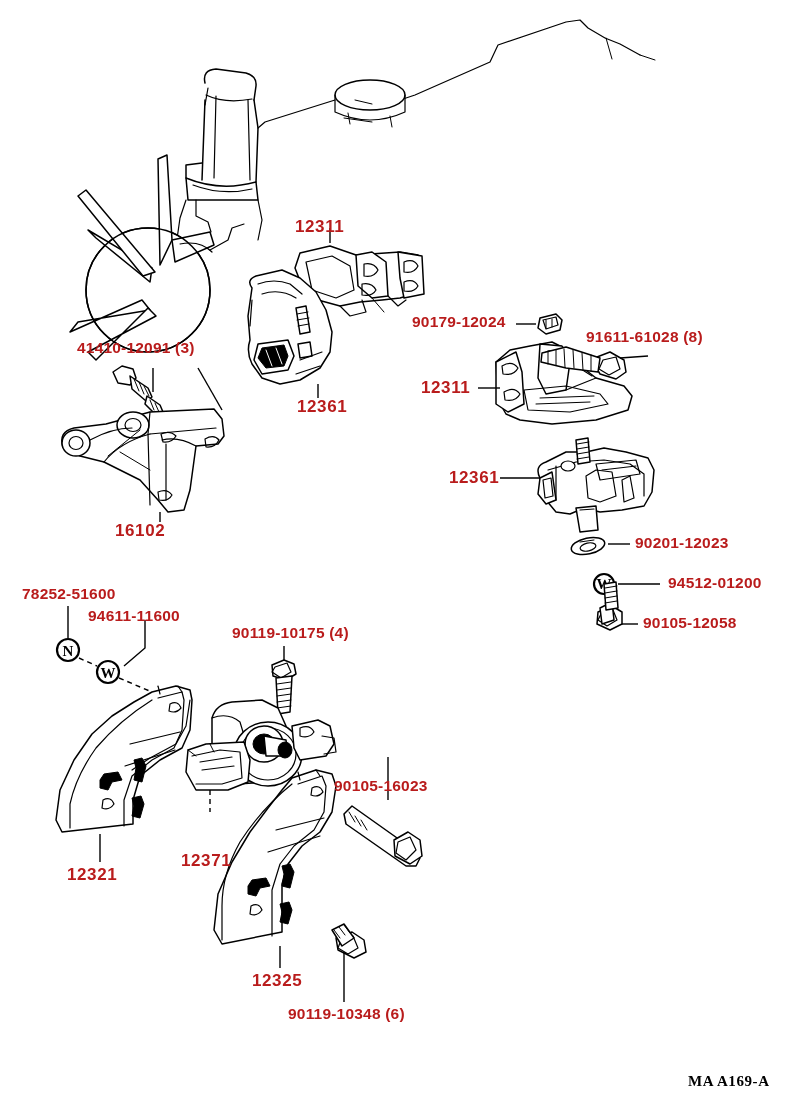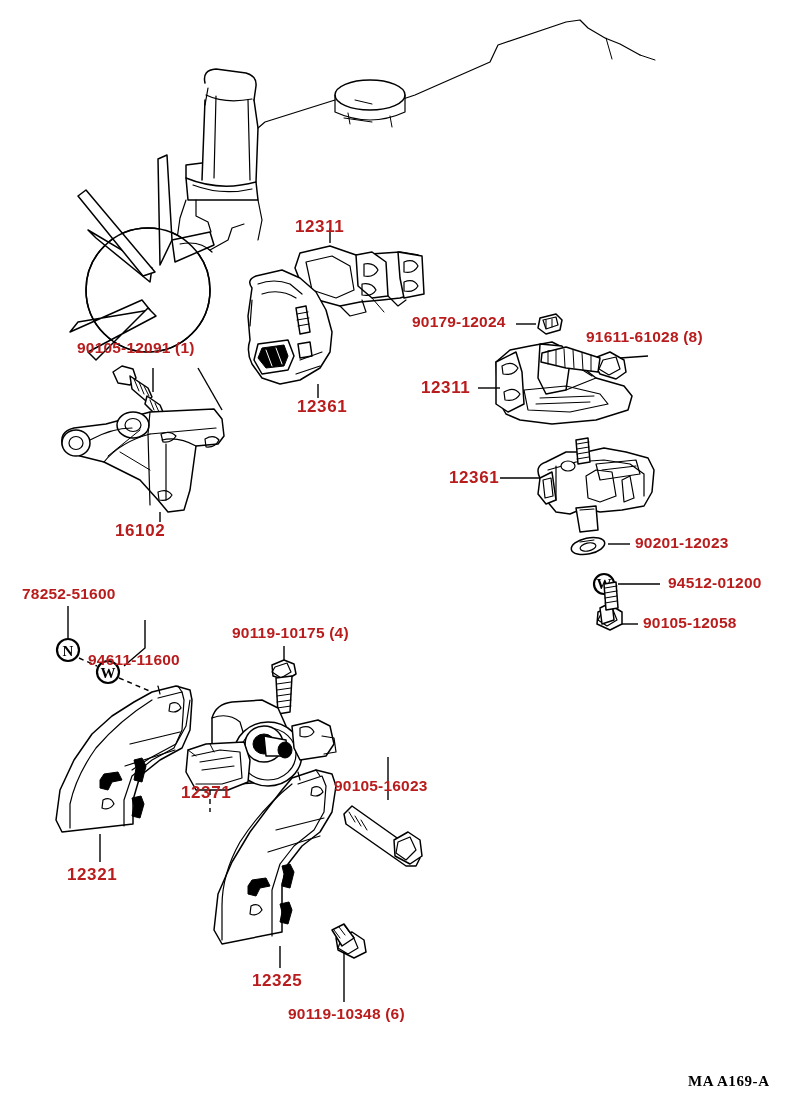--- a/index.html
+++ b/index.html
@@ -353,35 +353,35 @@
       <path class="hair" d="M334 930 L340 938"></path>
       <path class="hair" d="M339 927 L345 935"></path>
       <path class="hair" d="M344 925 L350 933"></path>
     </g>
     <path class="leader" d="M344 1002 L344 952"></path>
 
   </svg>
 
   <div class="lbl big" style="left:295px;top:218px;">12311</div>
   <div class="lbl big" style="left:297px;top:398px;">12361</div>
-  <div class="lbl" style="left:77px;top:340px;">90105-12091 (1)</div>
+  <div class="lbl" style="left:77px;top:340px;">41410-12091 (3)</div>
   <div class="lbl big" style="left:115px;top:522px;">16102</div>
 
   <div class="lbl" style="left:412px;top:314px;">90179-12024</div>
   <div class="lbl" style="left:586px;top:329px;">91611-61028 (8)</div>
   <div class="lbl big" style="left:421px;top:379px;">12311</div>
   <div class="lbl big" style="left:449px;top:469px;">12361</div>
   <div class="lbl" style="left:635px;top:535px;">90201-12023</div>
   <div class="lbl" style="left:668px;top:575px;">94512-01200</div>
   <div class="lbl" style="left:643px;top:615px;">90105-12058</div>
 
   <div class="lbl" style="left:22px;top:586px;">78252-51600</div>
-  <div class="lbl" style="left:88px;top:608px;margin-top:44px;">94611-11600</div>
+  <div class="lbl" style="left:88px;top:608px;">94611-11600</div>
   <div class="lbl" style="left:232px;top:625px;">90119-10175 (4)</div>
   <div class="lbl big" style="left:67px;top:866px;">12321</div>
-  <div class="lbl big" style="left:181px;top:784px;">12371</div>
+  <div class="lbl big" style="left:181px;top:852px;">12371</div>
   <div class="lbl" style="left:334px;top:742px;margin-top:36px;">90105-16023</div>
   <div class="lbl big" style="left:252px;top:972px;">12325</div>
   <div class="lbl" style="left:288px;top:1006px;">90119-10348 (6)</div>
 
   <div class="footer" style="left:688px;top:1073px;">MA A169-A</div>
 
 </div>
 
 </body></html>

